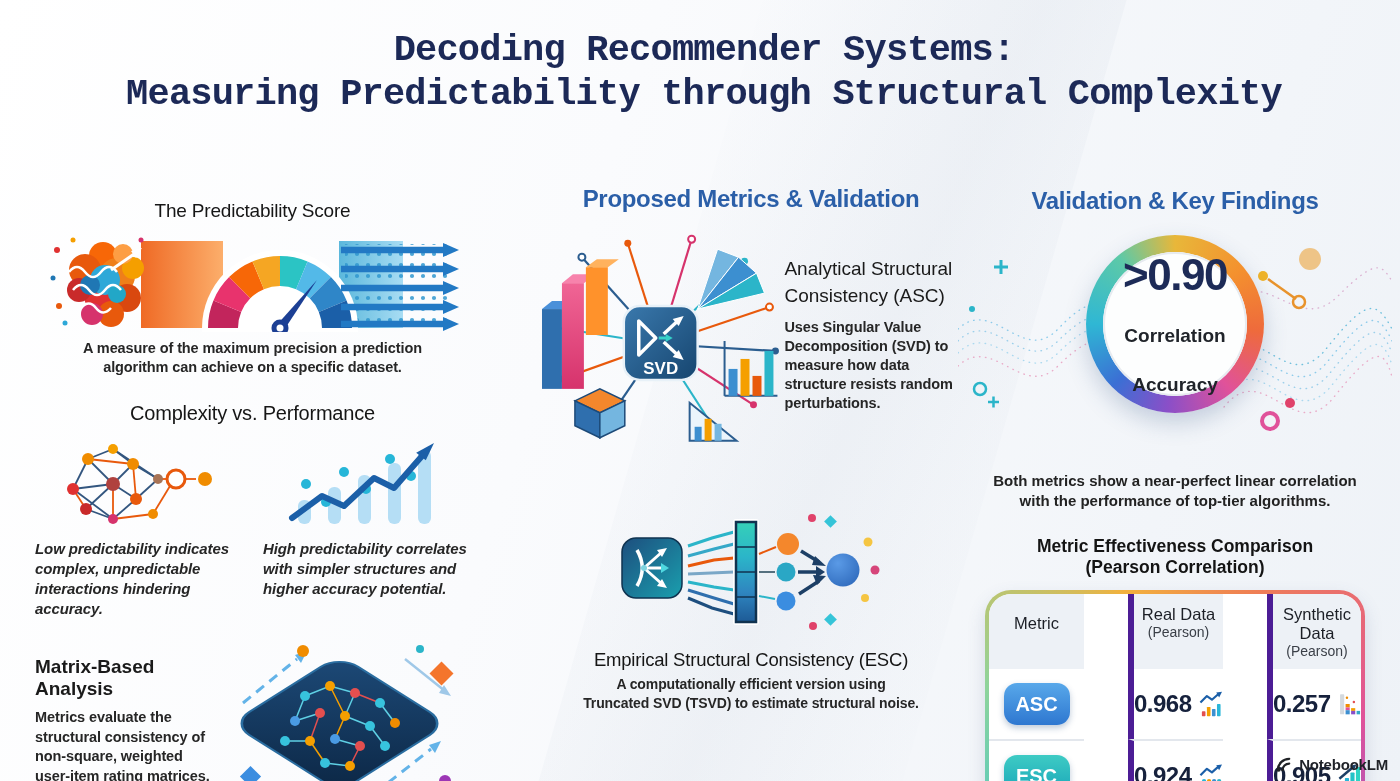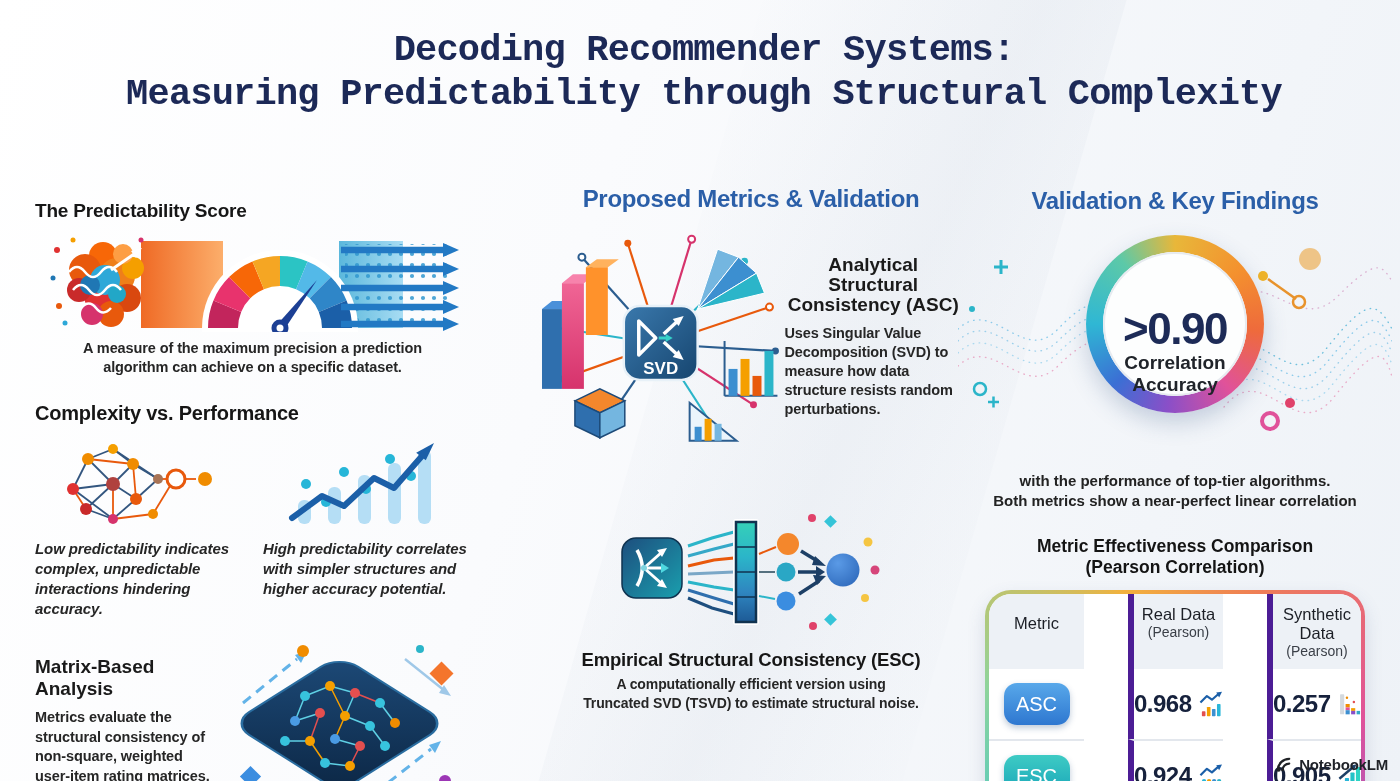--- a/index.html
+++ b/index.html
@@ -14,69 +14,69 @@
   .titleblock{left:4px;top:28px;width:100%;text-align:center;font-family:Liberation Mono, monospace;}
   .t-line{font-size:37px;line-height:44px;font-weight:bold;color:#1c2957;letter-spacing:-0.8px;}
   .subblock{margin-top:11px;}
   .s-line{font-size:17px;line-height:20px;font-weight:bold;color:#1f2328;letter-spacing:-0.2px;}
   .s-line.reg{font-weight:normal;}
   
   .col-h{font-size:24px;font-weight:bold;color:#2b5fa8;text-align:center;letter-spacing:-0.3px;}
   .col-left{left:35px;top:185px;width:435px;}
   .col-mid{left:540px;top:185px;width:422px;}
   .col-right{left:958px;top:187px;width:434px;}
-  .sec-title{font-size:19px;font-weight:bold;color:#161616;letter-spacing:-0.2px;}
+  .sec-title{font-size:19px;font-weight:normal;color:#161616;text-align:center;letter-spacing:-0.2px;}
   .cap{font-size:14.5px;line-height:19px;font-weight:bold;color:#262626;letter-spacing:-0.1px;}
   .cap.center{text-align:center;}
   
   .score-title{margin-top:15px;}
   .gauge-wrap{margin:6px auto 0;width:415px;}
   .score-cap{margin:3px auto 0;max-width:372px;}
   .cvp-title{margin-top:25px;font-size:20px;}
   .cvp-row{display:flex;margin-top:9px;gap:22px;}
   .cvp-cell{width:206px;font-style:italic;}
   .cvp-cell .cap{margin-top:10px;font-size:15px;line-height:20px;}
   .matrix-row{display:flex;margin-top:22px;gap:4px;}
   .matrix-text{width:176px;padding-top:15px;}
   .matrix-title{font-size:19px;line-height:22px;font-weight:bold;text-align:left;}
   .matrix-text .cap{margin-top:8px;font-size:14.5px;line-height:19.5px;}
   
   .asc-row{display:flex;margin-top:16px;}
   .asc-text{width:178px;padding-top:26px;}
-  .asc-title{font-size:19px;line-height:20px;font-weight:bold;text-align:center;}
+  .asc-title{font-size:19px;line-height:27px;font-weight:normal;text-align:left;}
   .asc-text .cap{margin-top:9px;}
   .esc-block{margin-top:55px;text-align:center;}
   .esc-title{font-size:18.5px;margin-top:8px;}
   .esc-cap{margin:4px auto 0;font-size:14px;line-height:19px;max-width:360px;}
   
   .badge-zone{position:relative;height:250px;margin-top:6px;}
   .badge-ring{position:absolute;left:50%;top:14px;transform:translateX(-50%);
     width:178px;height:178px;border-radius:50%;
     background:conic-gradient(from 0deg,#e8b73a,#f4912e 50deg,#ee6a3c 95deg,#e0529a 140deg,#8a4fc8 185deg,#3b6fd4 225deg,#2fb7d4 270deg,#5cc9a8 320deg,#e8b73a 360deg);
     box-shadow:0 10px 22px rgba(60,90,140,.25);display:flex;align-items:center;justify-content:center;}
   .badge-inner{width:144px;height:144px;border-radius:50%;background:#fdfefe;
-    display:flex;flex-direction:column;align-items:center;justify-content:flex-end;
+    display:flex;flex-direction:column;align-items:center;justify-content:space-between;
     box-shadow:inset 0 0 0 2px #e7ebf0;}
   .badge-val{font-size:44px;line-height:46px;font-weight:bold;color:#1d2b57;letter-spacing:-1.5px;}
   .badge-lab{font-size:19px;line-height:22px;font-weight:bold;color:#20242a;}
   .right-cap{text-align:center;font-size:15px;line-height:19.5px;font-weight:bold;color:#222;}
   .tbl-title{margin-top:26px;text-align:center;font-size:17.5px;line-height:21px;font-weight:bold;color:#141414;}
   .tbl-frame{margin:12px auto 0;width:372px;border-radius:26px;padding:4px;
     background:conic-gradient(from 215deg,#3ec6cf,#8fd49b,#f2b13d,#ef8054,#e0529a,#7b5bd6,#3ec6cf);
     box-shadow:0 8px 18px rgba(70,95,140,.18);}
   .tbl{background:#ffffff;border-radius:22px;overflow:hidden;display:grid;
     grid-template-columns:95px 139px 138px;}
   .th{background:#edf1f6;padding:11px 4px 9px;text-align:center;}
   .th-main{font-size:16.5px;font-weight:normal;color:#1c1f26;line-height:19px;}
   .th-sub{font-size:14px;color:#3a3f47;line-height:17px;}
   .cell{display:flex;align-items:center;justify-content:center;gap:7px;height:70px;}
   .cdiv{border-left:6px solid #4c1d95;margin-left:44px;}
   .rdiv{border-top:2px solid #e3e7ed;}
   .pill{width:66px;height:42px;border-radius:13px;display:flex;align-items:center;justify-content:center;
-    color:#fff;font-size:20px;font-weight:normal;box-shadow:0 3px 6px rgba(40,80,130,.3);}
+    color:#fff;font-size:20px;font-weight:bold;box-shadow:0 3px 6px rgba(40,80,130,.3);}
   .pill-asc{background:linear-gradient(180deg,#58a8ea,#2e77d0);}
   .pill-esc{background:linear-gradient(180deg,#3ecbc4,#17a3b8);}
   .val{font-size:24px;font-weight:bold;color:#16213c;letter-spacing:-0.5px;}
   
   .footer{right:12px;bottom:7px;display:flex;align-items:center;gap:6px;}
   .brand{font-size:15px;font-weight:bold;color:#1f2228;letter-spacing:-0.2px;}
 </style>
 </head>
 <body>
 
@@ -527,22 +527,22 @@
       <div class="badge-ring">
         <div class="badge-inner">
           <div class="badge-val">&gt;0.90</div>
           <div class="badge-lab">Correlation</div>
           <div class="badge-lab">Accuracy</div>
         </div>
       </div>
     </div>
 
     <div class="right-cap">
+      <div>Both metrics show a near-perfect linear correlation</div>
       <div>with the performance of top-tier algorithms.</div>
-      <div>Both metrics show a near-perfect linear correlation</div>
     </div>
 
     <div class="tbl-title">
       <div>Metric Effectiveness Comparison</div>
       <div>(Pearson Correlation)</div>
     </div>
 
     <div class="tbl-frame">
       <div class="tbl">
 

